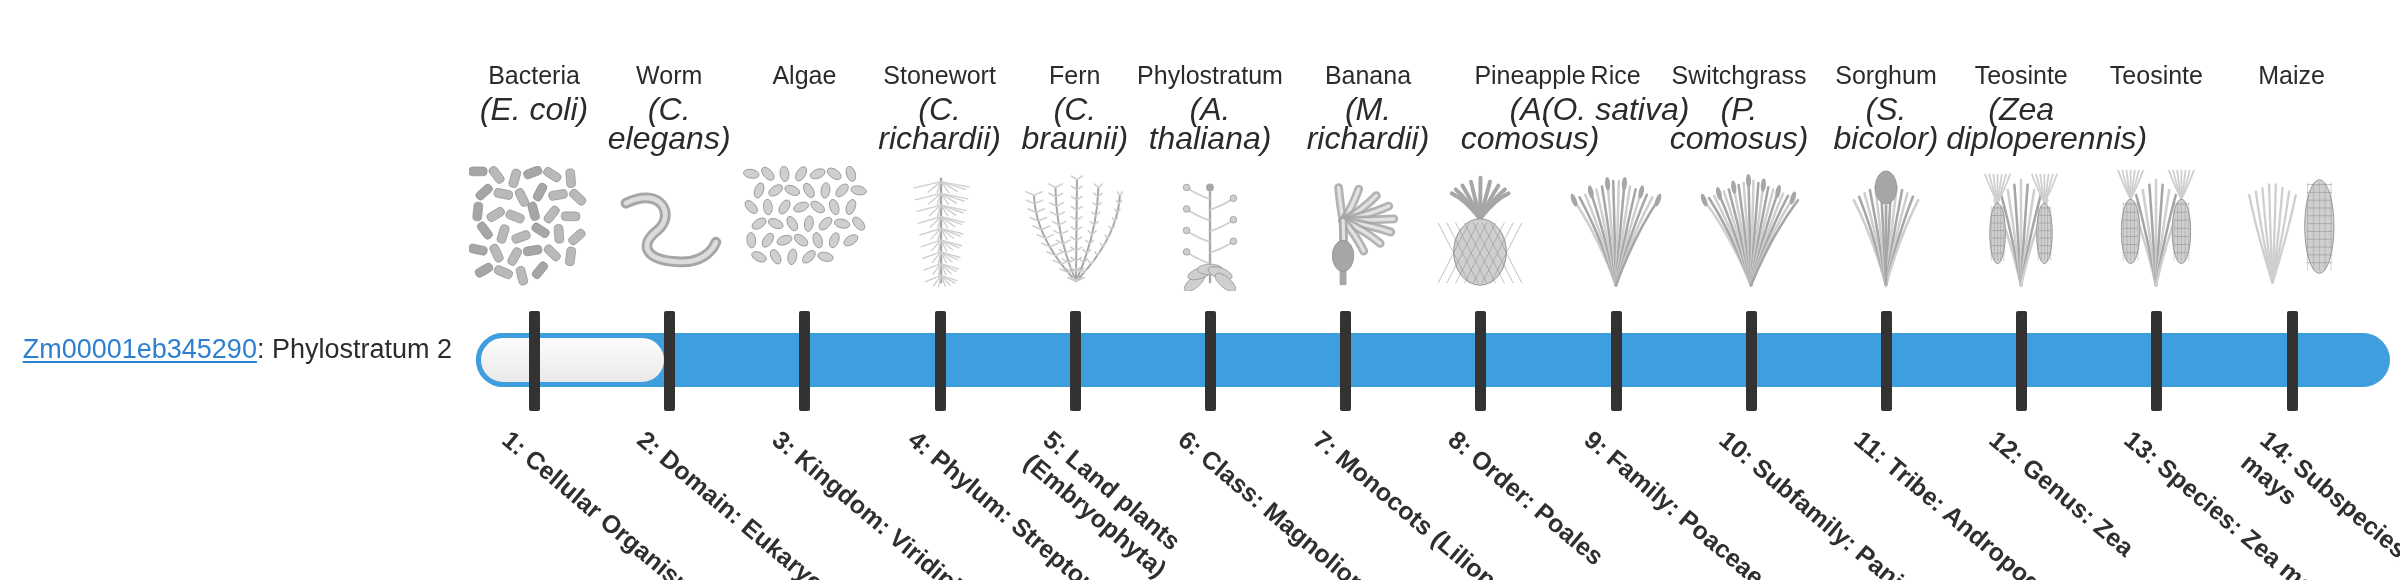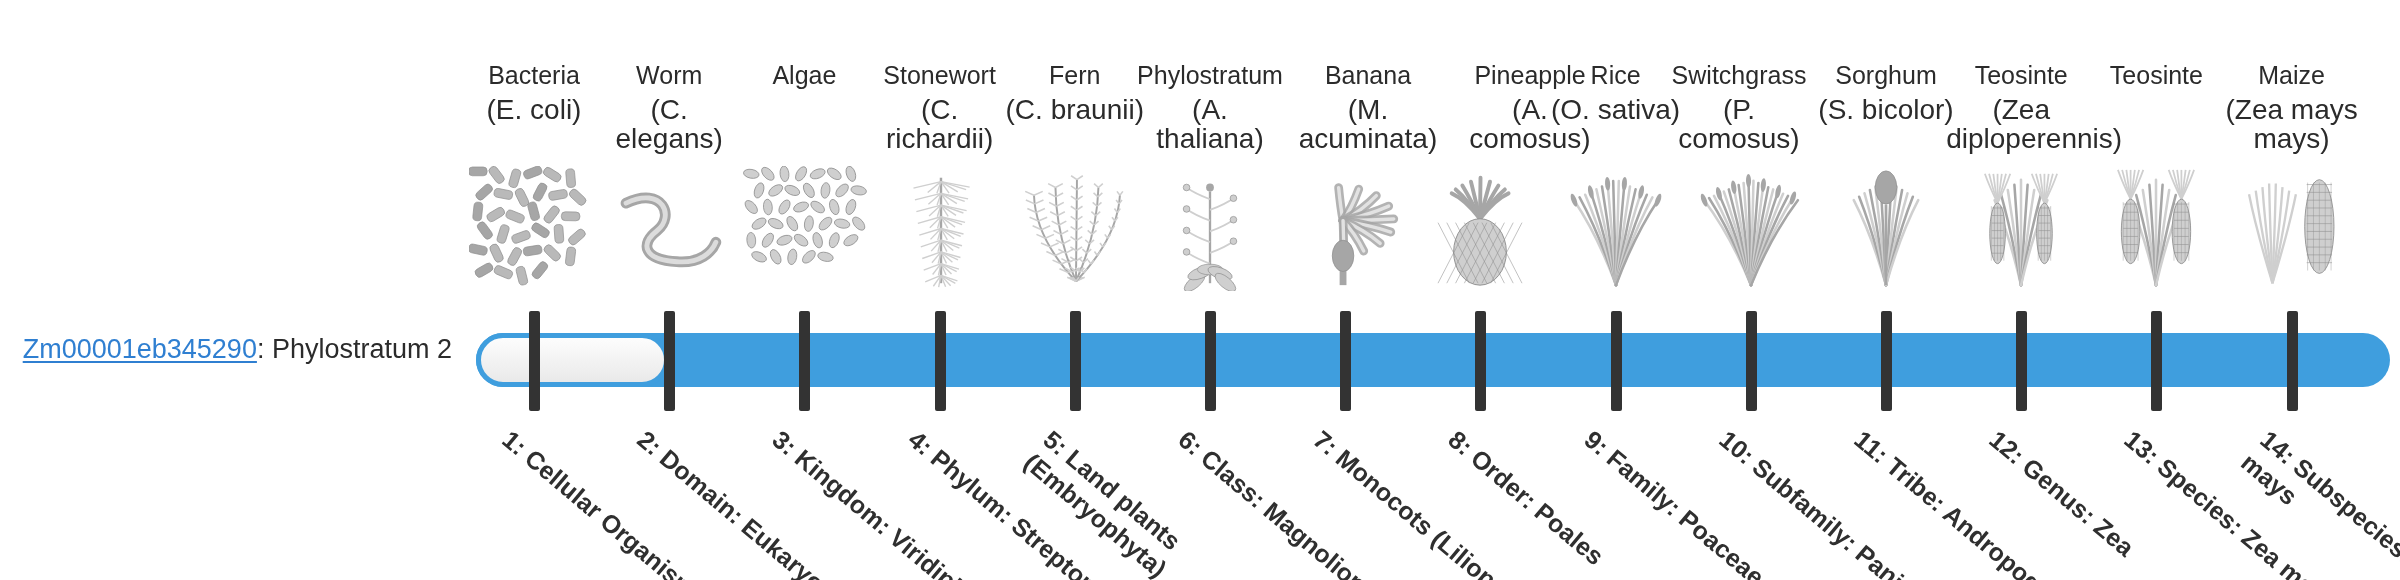--- a/index.html
+++ b/index.html
@@ -67,22 +67,23 @@
     margin-left:-75px;
     text-align:center;
   }
   .common{
     font-size:25px;
     line-height:30px;
     color:#2b2b2b;
     white-space:nowrap;
   }
   .sci{
-    font-size:28px;
+    font-size:32px;
     line-height:29px;
+    font-style:italic;
     color:#2b2b2b;
     margin-top:5px;
     word-break:normal;
   }
 
   
   .art{
     position:absolute;
     top:166px;
     width:130px;height:125px;
@@ -153,21 +154,21 @@
       <div class="col" style="left: 1074.8px; text-align: center;">
         <div class="common">Fern</div>
         <div class="sci">(C. braunii)</div>
       </div>
       <div class="col" style="left: 1210px;">
         <div class="common">Phylostratum</div>
         <div class="sci">(A. thaliana)</div>
       </div>
       <div class="col" style="left: 1368px;">
         <div class="common">Banana</div>
-        <div class="sci">(M. acuminata)</div>
+        <div class="sci">(M. richardii)</div>
       </div>
       <div class="col" style="left: 1530px;">
         <div class="common">Pineapple</div>
         <div class="sci">(A. comosus)</div>
       </div>
       <div class="col" style="left: 1615.6px;">
         <div class="common">Rice</div>
         <div class="sci">(O. sativa)</div>
       </div>
       <div class="col" style="left: 1739px;">
@@ -180,21 +181,20 @@
       </div>
       <div class="col" style="left: 2021.2px;">
         <div class="common">Teosinte</div>
         <div class="sci">(Zea diploperennis)</div>
       </div>
       <div class="col" style="left: 2156.4px;">
         <div class="common">Teosinte</div>
       </div>
       <div class="col" style="left: 2291.6px;">
         <div class="common">Maize</div>
-        <div class="sci">(Zea mays mays)</div>
       </div>
     </div>
   <div id="arts">
       <div class="art" style="left: 534px;">
         <svg viewBox="0 0 128 128" xmlns="http://www.w3.org/2000/svg">
           <g transform="translate(6,6) rotate(-90)">
             <rect x="-4" y="-9" rx="4" ry="4" width="9" height="19" fill="#a6a6a6" stroke="#8f8f8f" stroke-width="0.7"></rect>
           </g>
           <g transform="translate(25,9) rotate(-37)">
             <rect x="-4" y="-9" rx="4" ry="4" width="9" height="19" fill="#b9b9b9" stroke="#8f8f8f" stroke-width="0.7"></rect>

